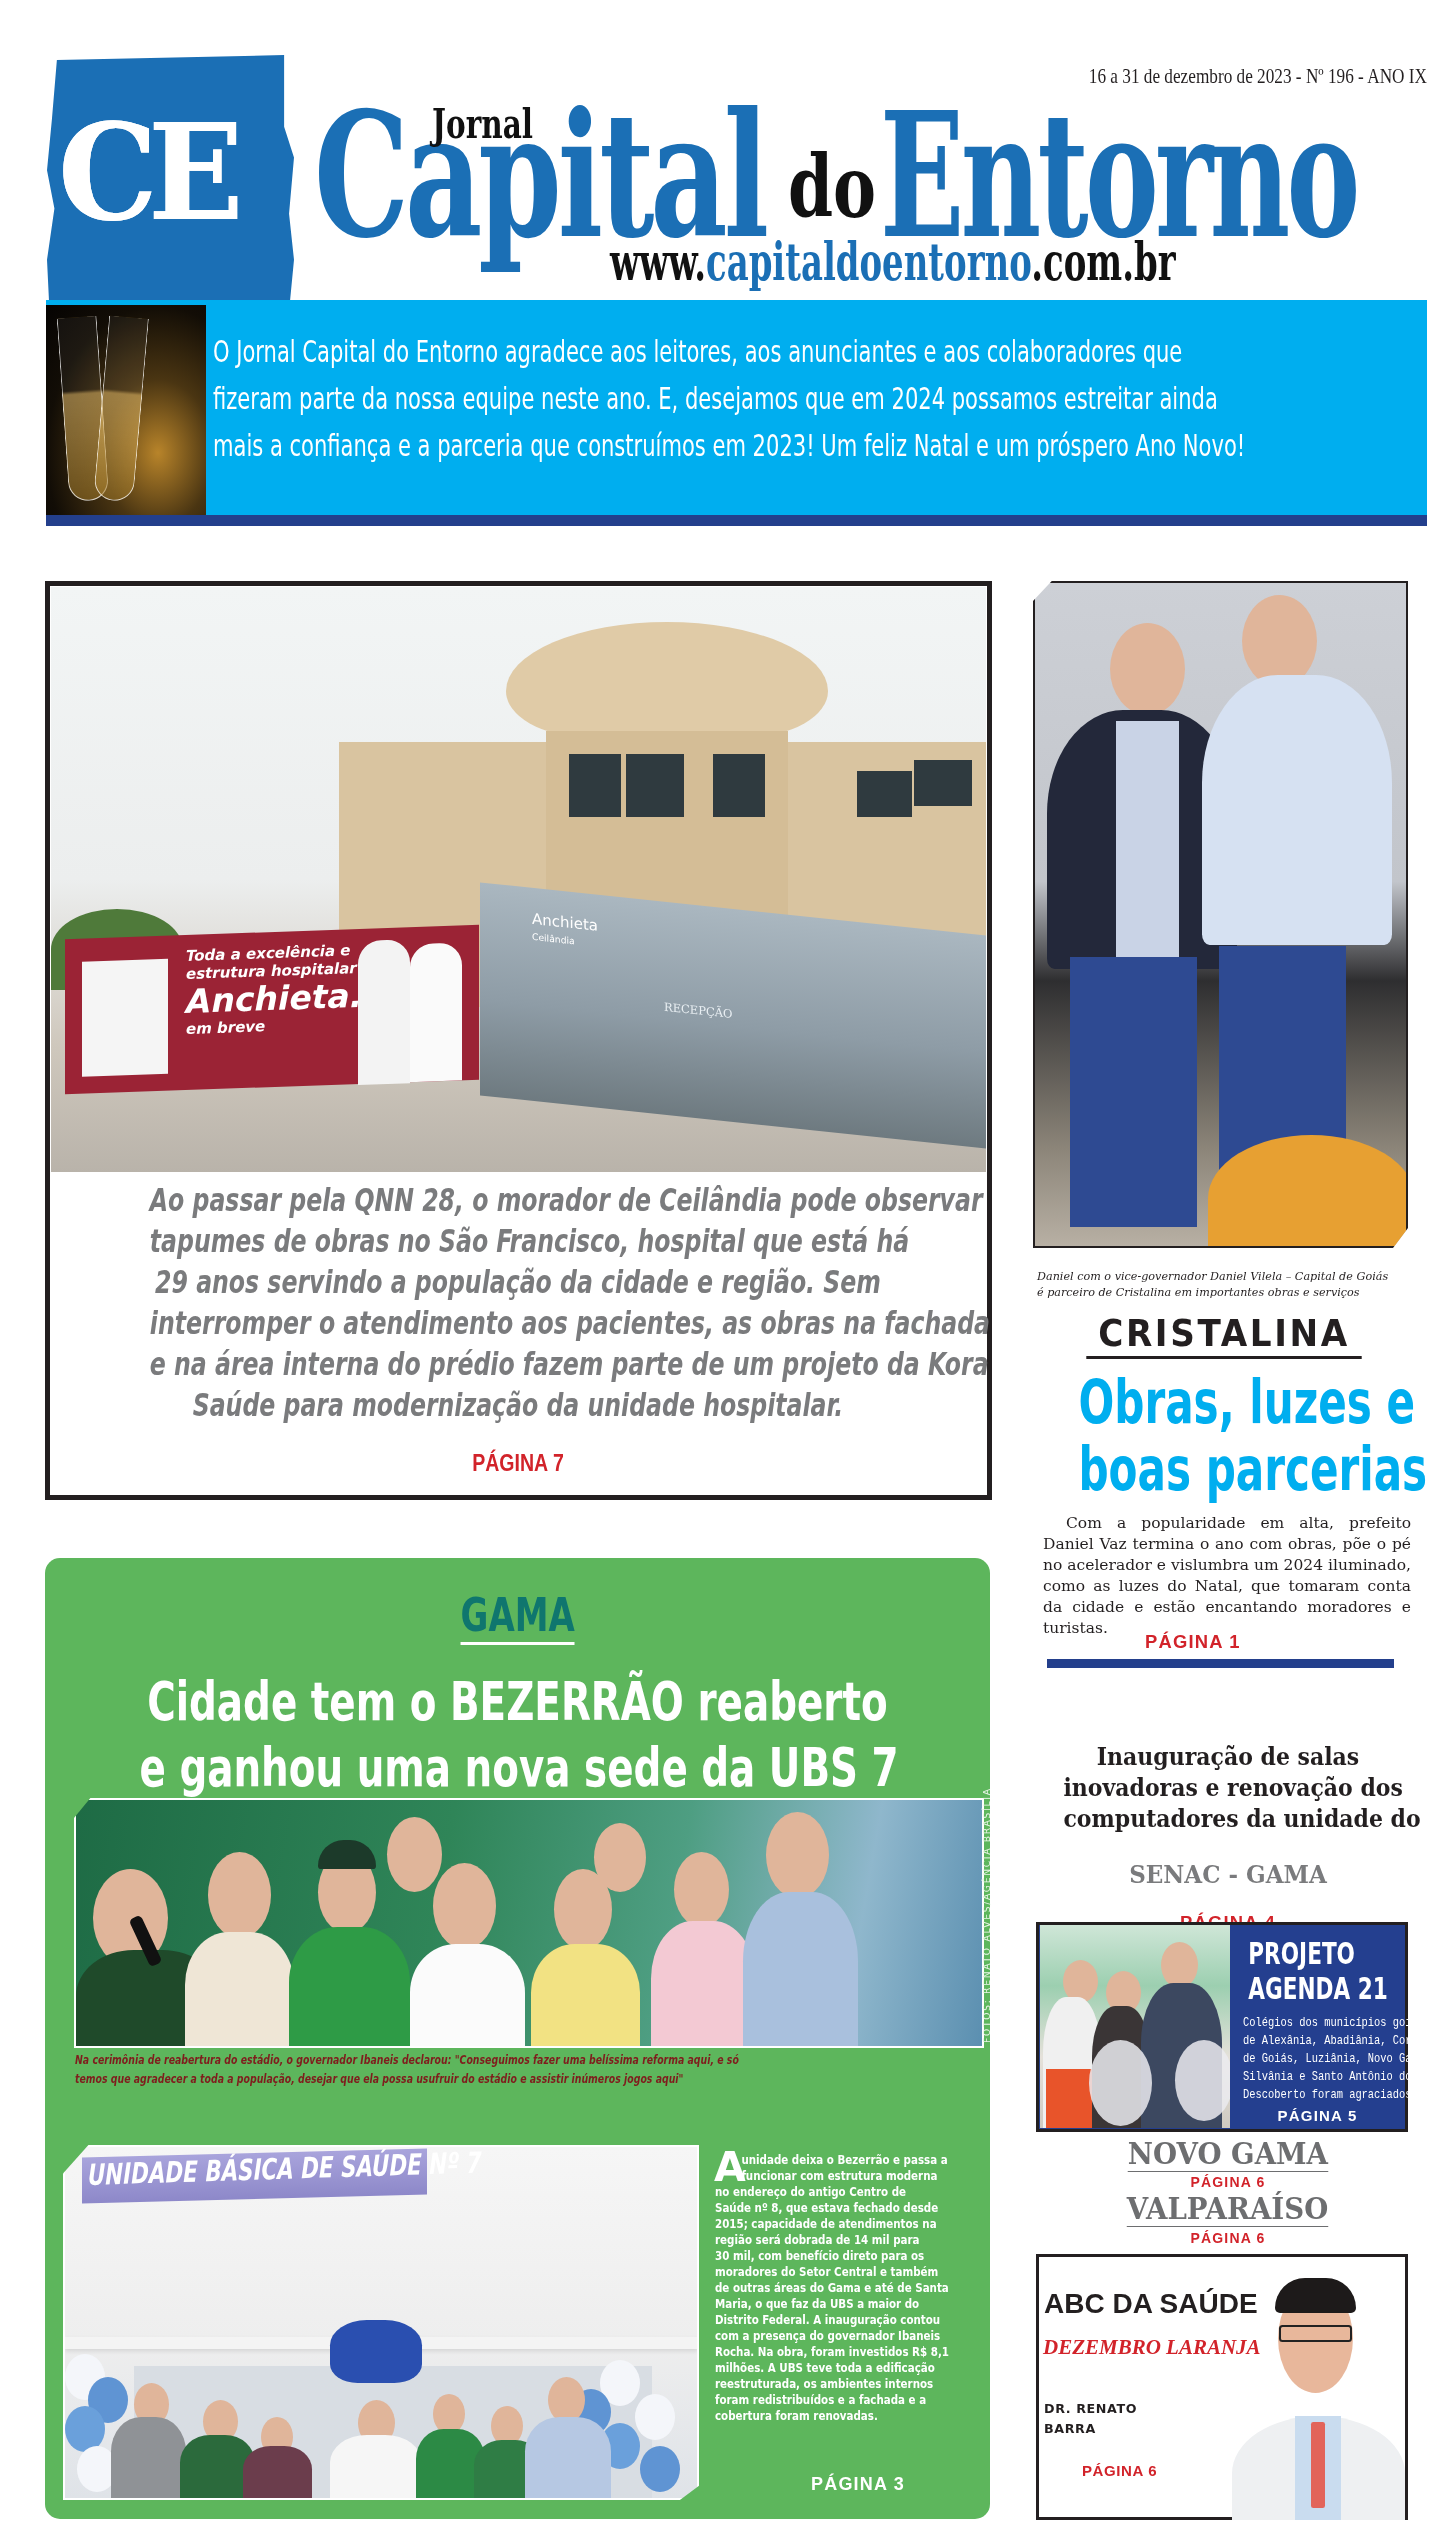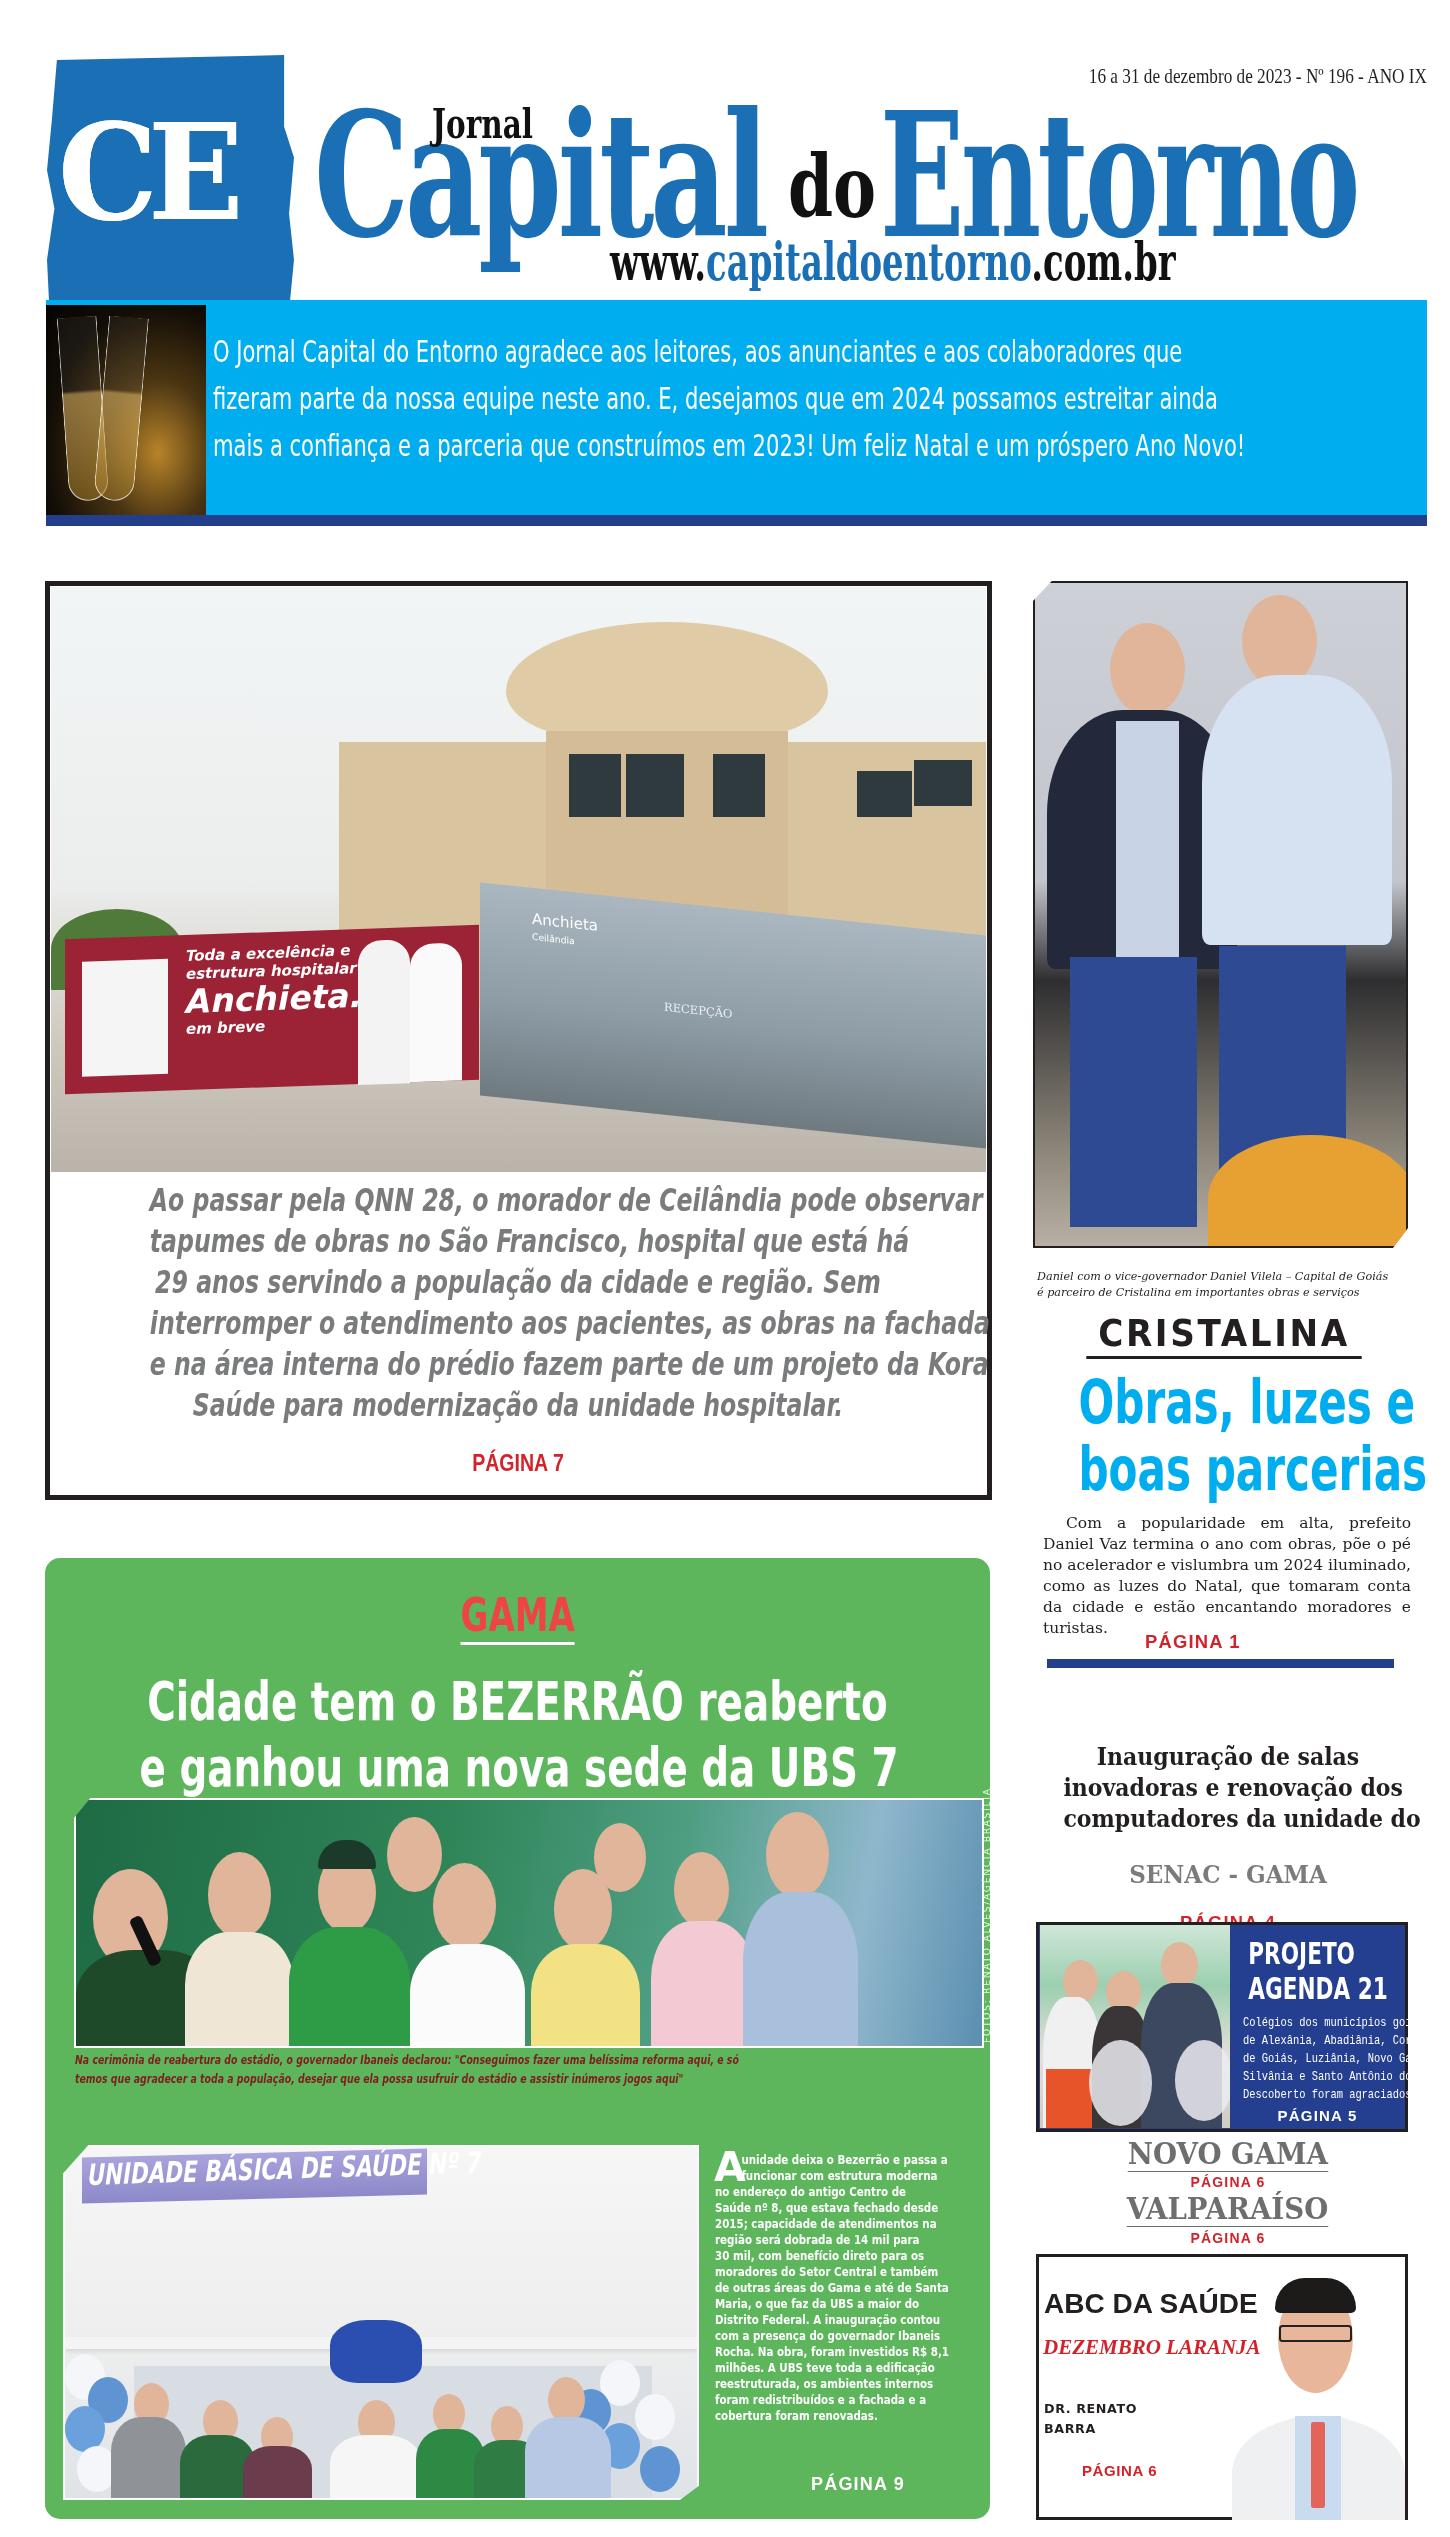--- a/index.html
+++ b/index.html
@@ -218,21 +218,21 @@
   }
   #abc-photo { left: 1226px; top: 2261px; width: 183px; height: 259px; overflow: hidden; }
 
   
   #gama-block {
     left: 45px; top: 1558px; width: 945px; height: 961px;
     background: #5db65c; border-radius: 15px;
   }
   #gama-kicker {
     left: 45px; top: 1589px; width: 945px; height: 55px;
-    font-family: "DejaVu Sans Condensed", "DejaVu Sans", sans-serif; font-weight: bold; color: #ef4444;
+    font-family: "DejaVu Sans Condensed", "DejaVu Sans", sans-serif; font-weight: bold; color: #0f766e;
     font-size: 46px; line-height: 52px; text-align: center;
   }
   #gama-kicker span { display: inline-block; border-bottom: 3.5px solid #fff; transform: scaleX(0.82); padding-bottom: 1.2px; }
   #gama-headline {
     left: 45px; top: 1669px; width: 945px; height: 138px;
     font-family: "DejaVu Sans Condensed", "DejaVu Sans", sans-serif; font-weight: bold; color: #fff;
     font-size: 54px; line-height: 66px; text-align: center;
   }
   #gama-headline span { display: block; white-space: nowrap; transform: scaleX(0.8); }
 
@@ -519,14 +519,14 @@
   <span>de outras áreas do Gama e até de Santa</span>
   <span>Maria, o que faz da UBS a maior do</span>
   <span>Distrito Federal. A inauguração contou</span>
   <span>com a presença do governador Ibaneis</span>
   <span>Rocha. Na obra, foram investidos R$ 8,1</span>
   <span>milhões. A UBS teve toda a edificação</span>
   <span>reestruturada, os ambientes internos</span>
   <span>foram redistribuídos e a fachada e a</span>
   <span>cobertura foram renovadas.</span>
 </div>
-<div id="ubs-page" class="abs">PÁGINA 9</div>
+<div id="ubs-page" class="abs">PÁGINA 3</div>
 
 
 </body></html>

